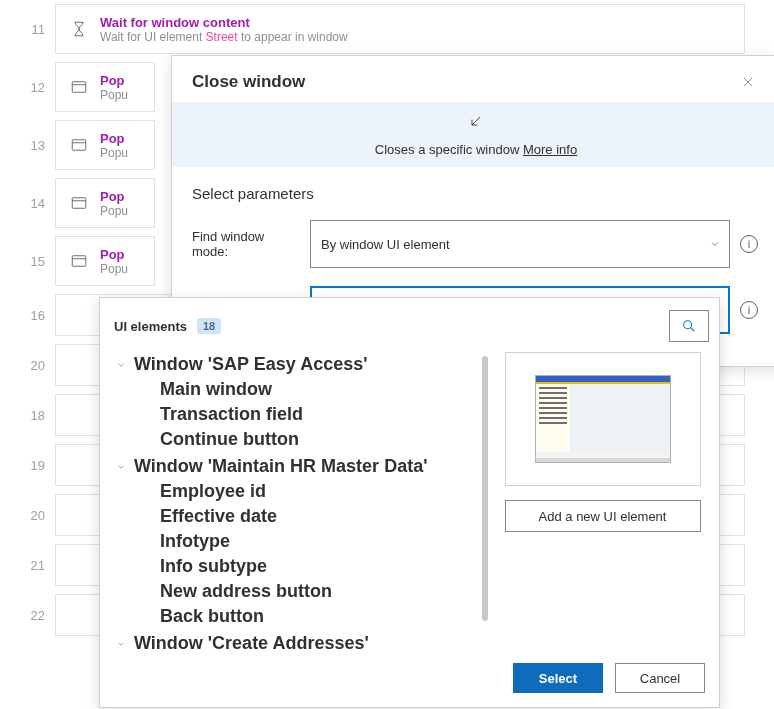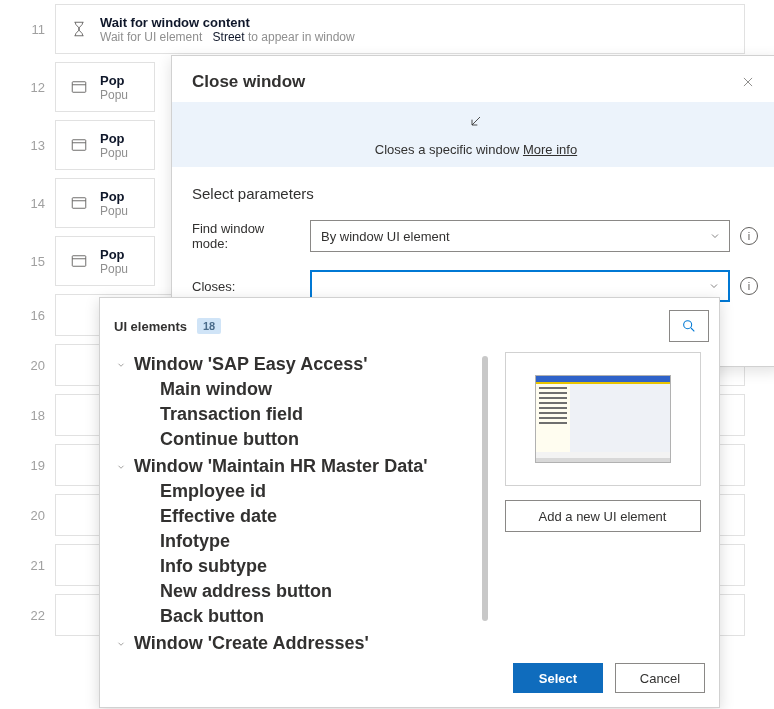--- a/index.html
+++ b/index.html
@@ -9,40 +9,40 @@
   
   .flow-list { position: absolute; left: 0; top: 0; width: 774px; padding-top: 4px; }
   .flow-row { display: flex; align-items: center; gap: 0; margin-bottom: 8px; }
   .step-num { width: 55px; text-align: right; padding-right: 10px; color: #a0a0a0; font-size: 13px; }
   .step-card { flex: 0 0 690px; border: 1px solid #e1e1e1; background: #fff; padding: 8px 14px; min-height: 42px; display: flex; align-items: center; gap: 12px; }
   .step-card.short { flex-basis: 100px; min-height: 42px; }
   .step-card.tall { min-height: 50px; }
   .step-icon { width: 18px; height: 18px; flex: 0 0 18px; display: flex; align-items: center; justify-content: center; color: #605e5c; }
   .step-icon svg { width: 18px; height: 18px; stroke: currentColor; fill: none; stroke-width: 1.2; }
   .step-body { flex: 1; min-width: 0; }
-  .step-title { font-size: 13px; font-weight: 600; color: #0f172a; white-space: nowrap; overflow: hidden; }
+  .step-title { font-size: 13px; font-weight: 600; color: #a21caf; white-space: nowrap; overflow: hidden; }
   .step-sub { font-size: 12px; color: #8f8f8f; white-space: nowrap; overflow: hidden; }
-  .step-link { color: #0f172a; margin-left: 7px; }
+  .step-link { color: #ec4899; }
   .step-card.blank { min-height: 42px; }
 
   
   .dialog { position: absolute; left: 171px; top: 55px; width: 610px; height: 312px; background: #fff; border: 1px solid #d1d1d1; box-shadow: 0 4px 14px rgba(0,0,0,0.12); }
   .dlg-header { display: flex; align-items: center; justify-content: space-between; padding: 14px 20px 8px 20px; }
   .dlg-title { font-size: 17px; font-weight: 600; color: #323130; }
   .dlg-close { width: 24px; height: 24px; display: flex; align-items: center; justify-content: center; cursor: pointer; color: #605e5c; }
   .dlg-close svg { width: 14px; height: 14px; stroke: currentColor; stroke-width: 1.2; }
   .dlg-info { background: #ecf3fb; padding: 10px 20px; display: flex; align-items: center; gap: 12px; font-size: 13px; color: #323130; flex-direction: column; }
   .dlg-info a { color: #323130; text-decoration: underline; cursor: pointer; }
   .dlg-info-icon { width: 18px; height: 18px; flex: 0 0 18px; display: flex; align-items: center; justify-content: center; }
   .dlg-info-icon svg { width: 16px; height: 16px; stroke: #323130; fill: none; stroke-width: 1.3; }
   .dlg-params { padding: 18px 20px; }
   .dlg-section { font-size: 15px; font-weight: 400; color: #323130; margin-bottom: 18px; }
   .dlg-field { display: flex; align-items: center; gap: 10px; margin-bottom: 18px; }
   .dlg-label { width: 108px; font-size: 13px; color: #323130; }
-  .dlg-select { position: relative; flex: 0 0 420px; border: 1px solid #8a8886; background: #fff; height: 32px; display: flex; align-items: center; justify-content: space-between; padding: 0 8px 0 10px; font-size: 13px; cursor: pointer; }
+  .dlg-select { position: relative; flex: 0 0 420px; border: 1px solid #8a8886; background: #fff; height: 48px; display: flex; align-items: center; justify-content: space-between; padding: 0 8px 0 10px; font-size: 13px; cursor: pointer; }
   .dlg-select.focused { border: 2px solid #0078d4; }
   .dlg-select .chev { width: 12px; height: 12px; display: flex; align-items: center; justify-content: center; }
   .dlg-select .chev svg { width: 12px; height: 12px; stroke: #323130; fill: none; stroke-width: 1.2; }
   .dlg-help { width: 18px; height: 18px; border: 1px solid #605e5c; border-radius: 50%; display: flex; align-items: center; justify-content: center; font-size: 11px; color: #605e5c; cursor: pointer; }
 
   
   .picker { position: absolute; left: 99px; top: 297px; width: 621px; height: 411px; background: #fff; border: 1px solid #d1d1d1; box-shadow: 0 4px 14px rgba(0,0,0,0.15); display: flex; flex-direction: column; }
   .picker-top { padding: 12px 8px 10px 14px; display: flex; align-items: center; justify-content: space-between; gap: 10px; }
   .picker-top-left { display: flex; align-items: center; gap: 10px; }
   .picker-label { font-size: 13px; font-weight: 600; color: #323130; }

